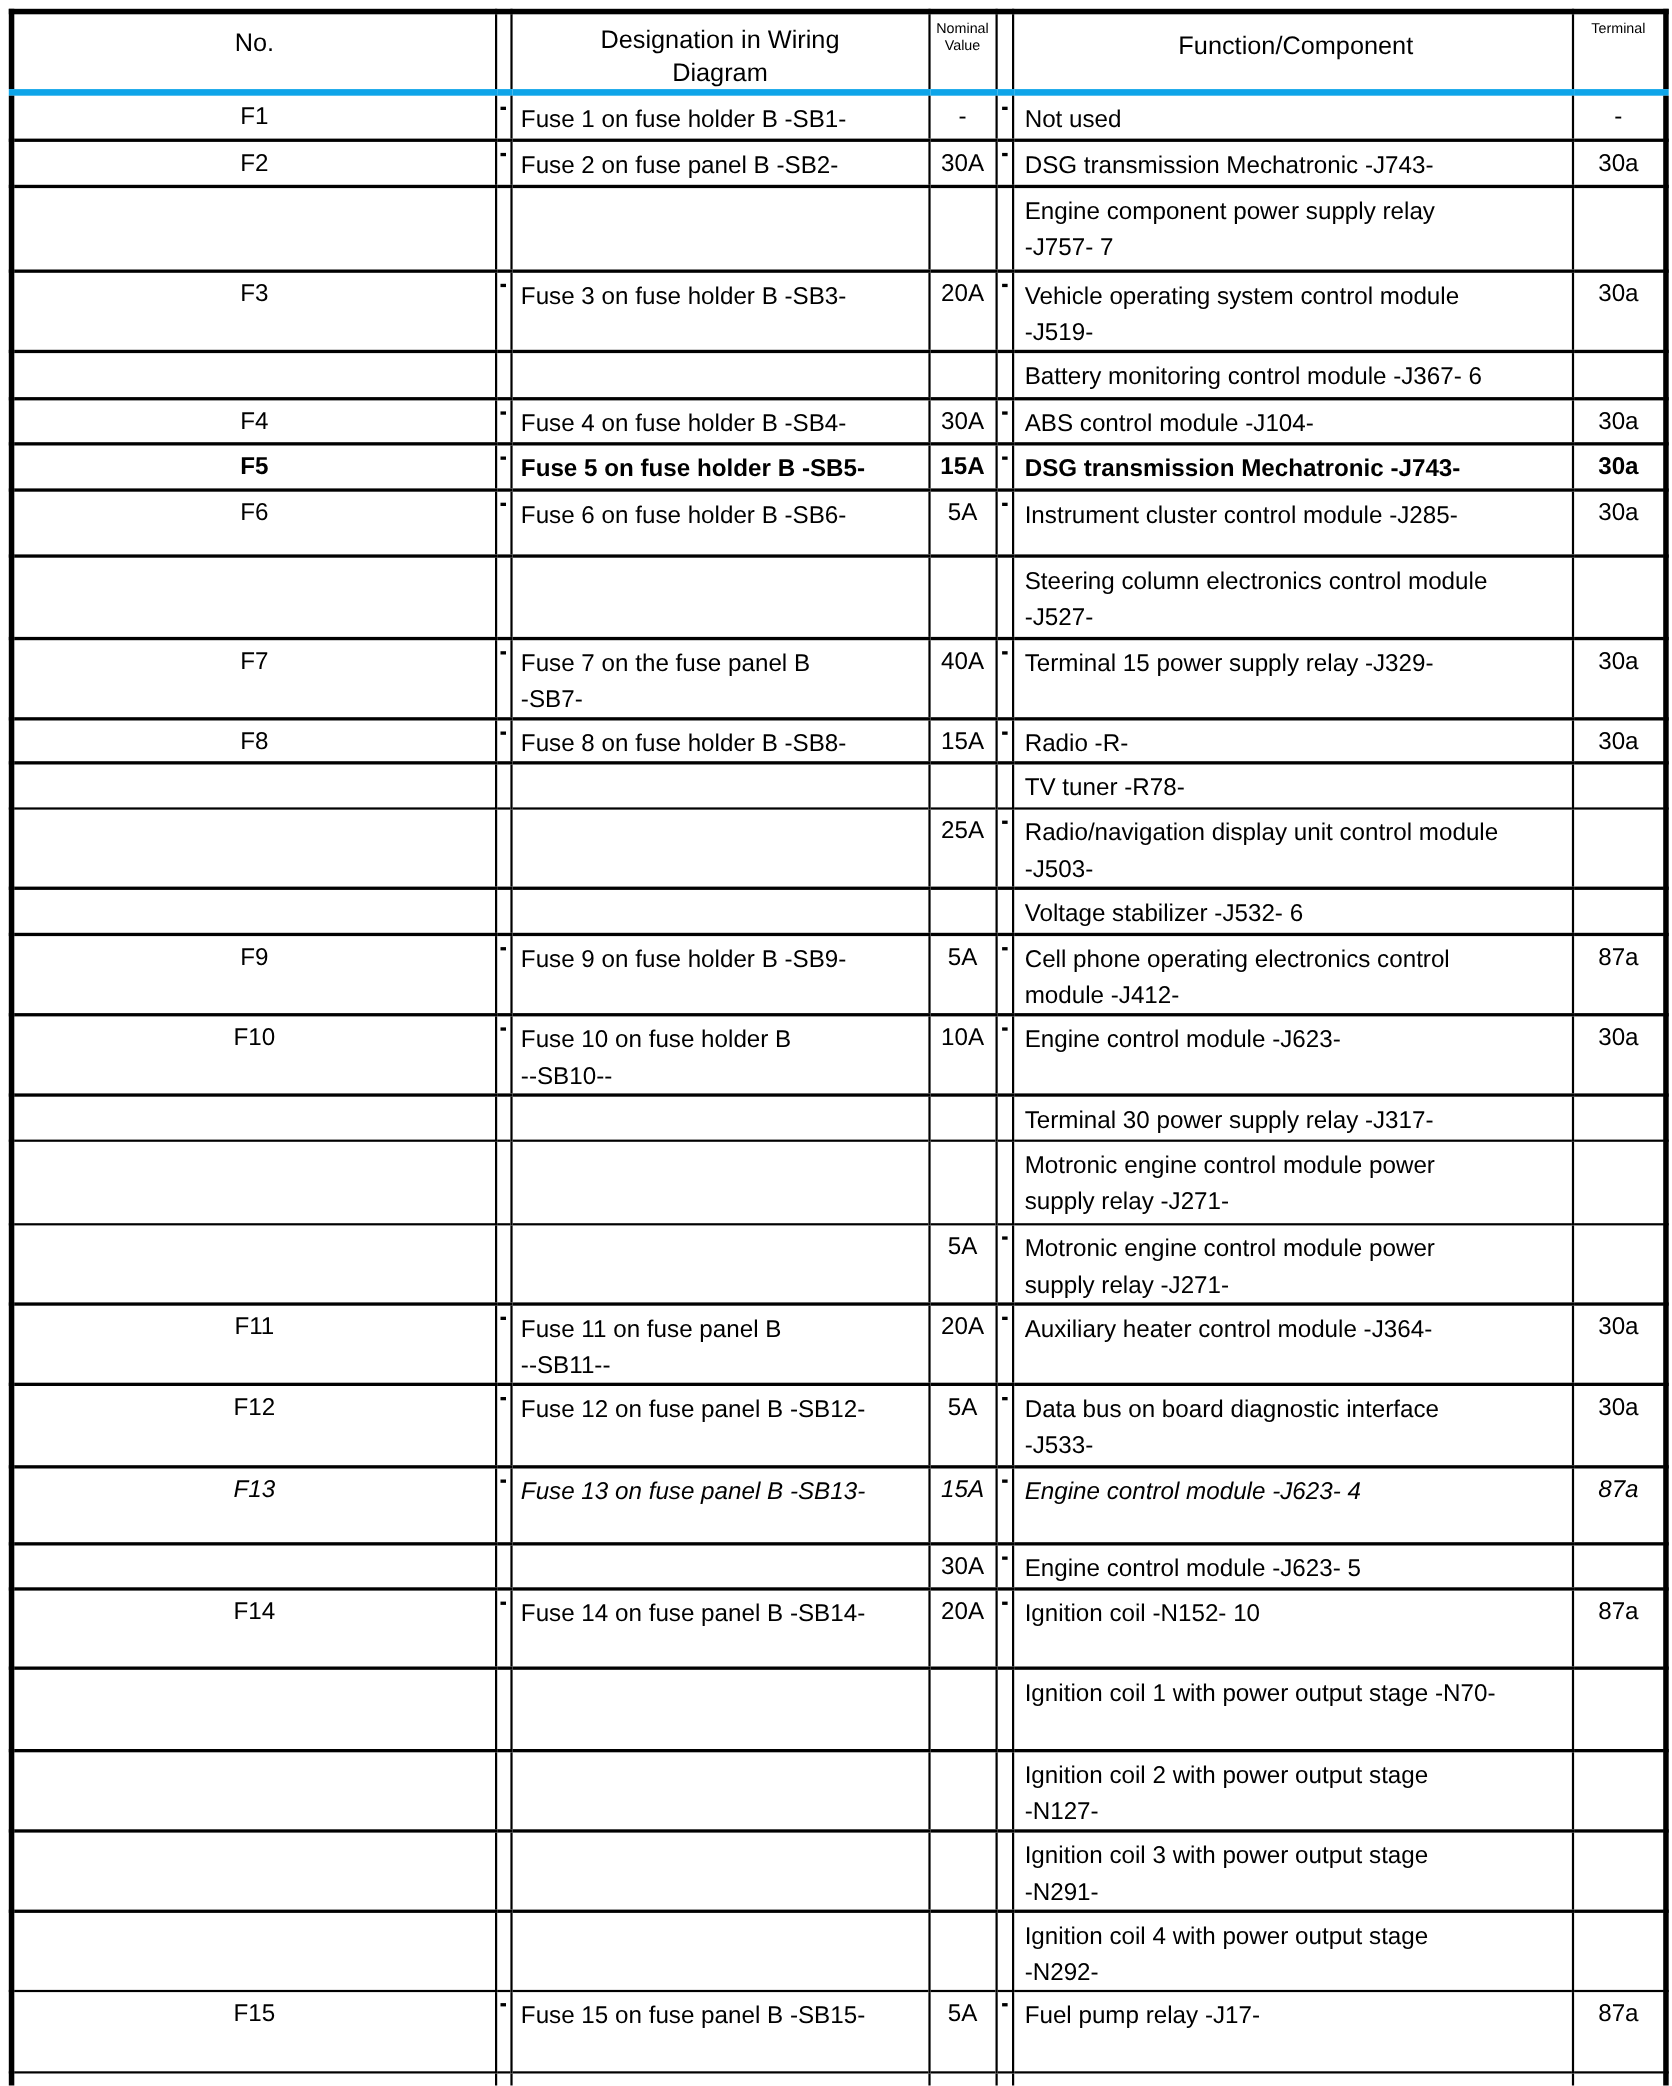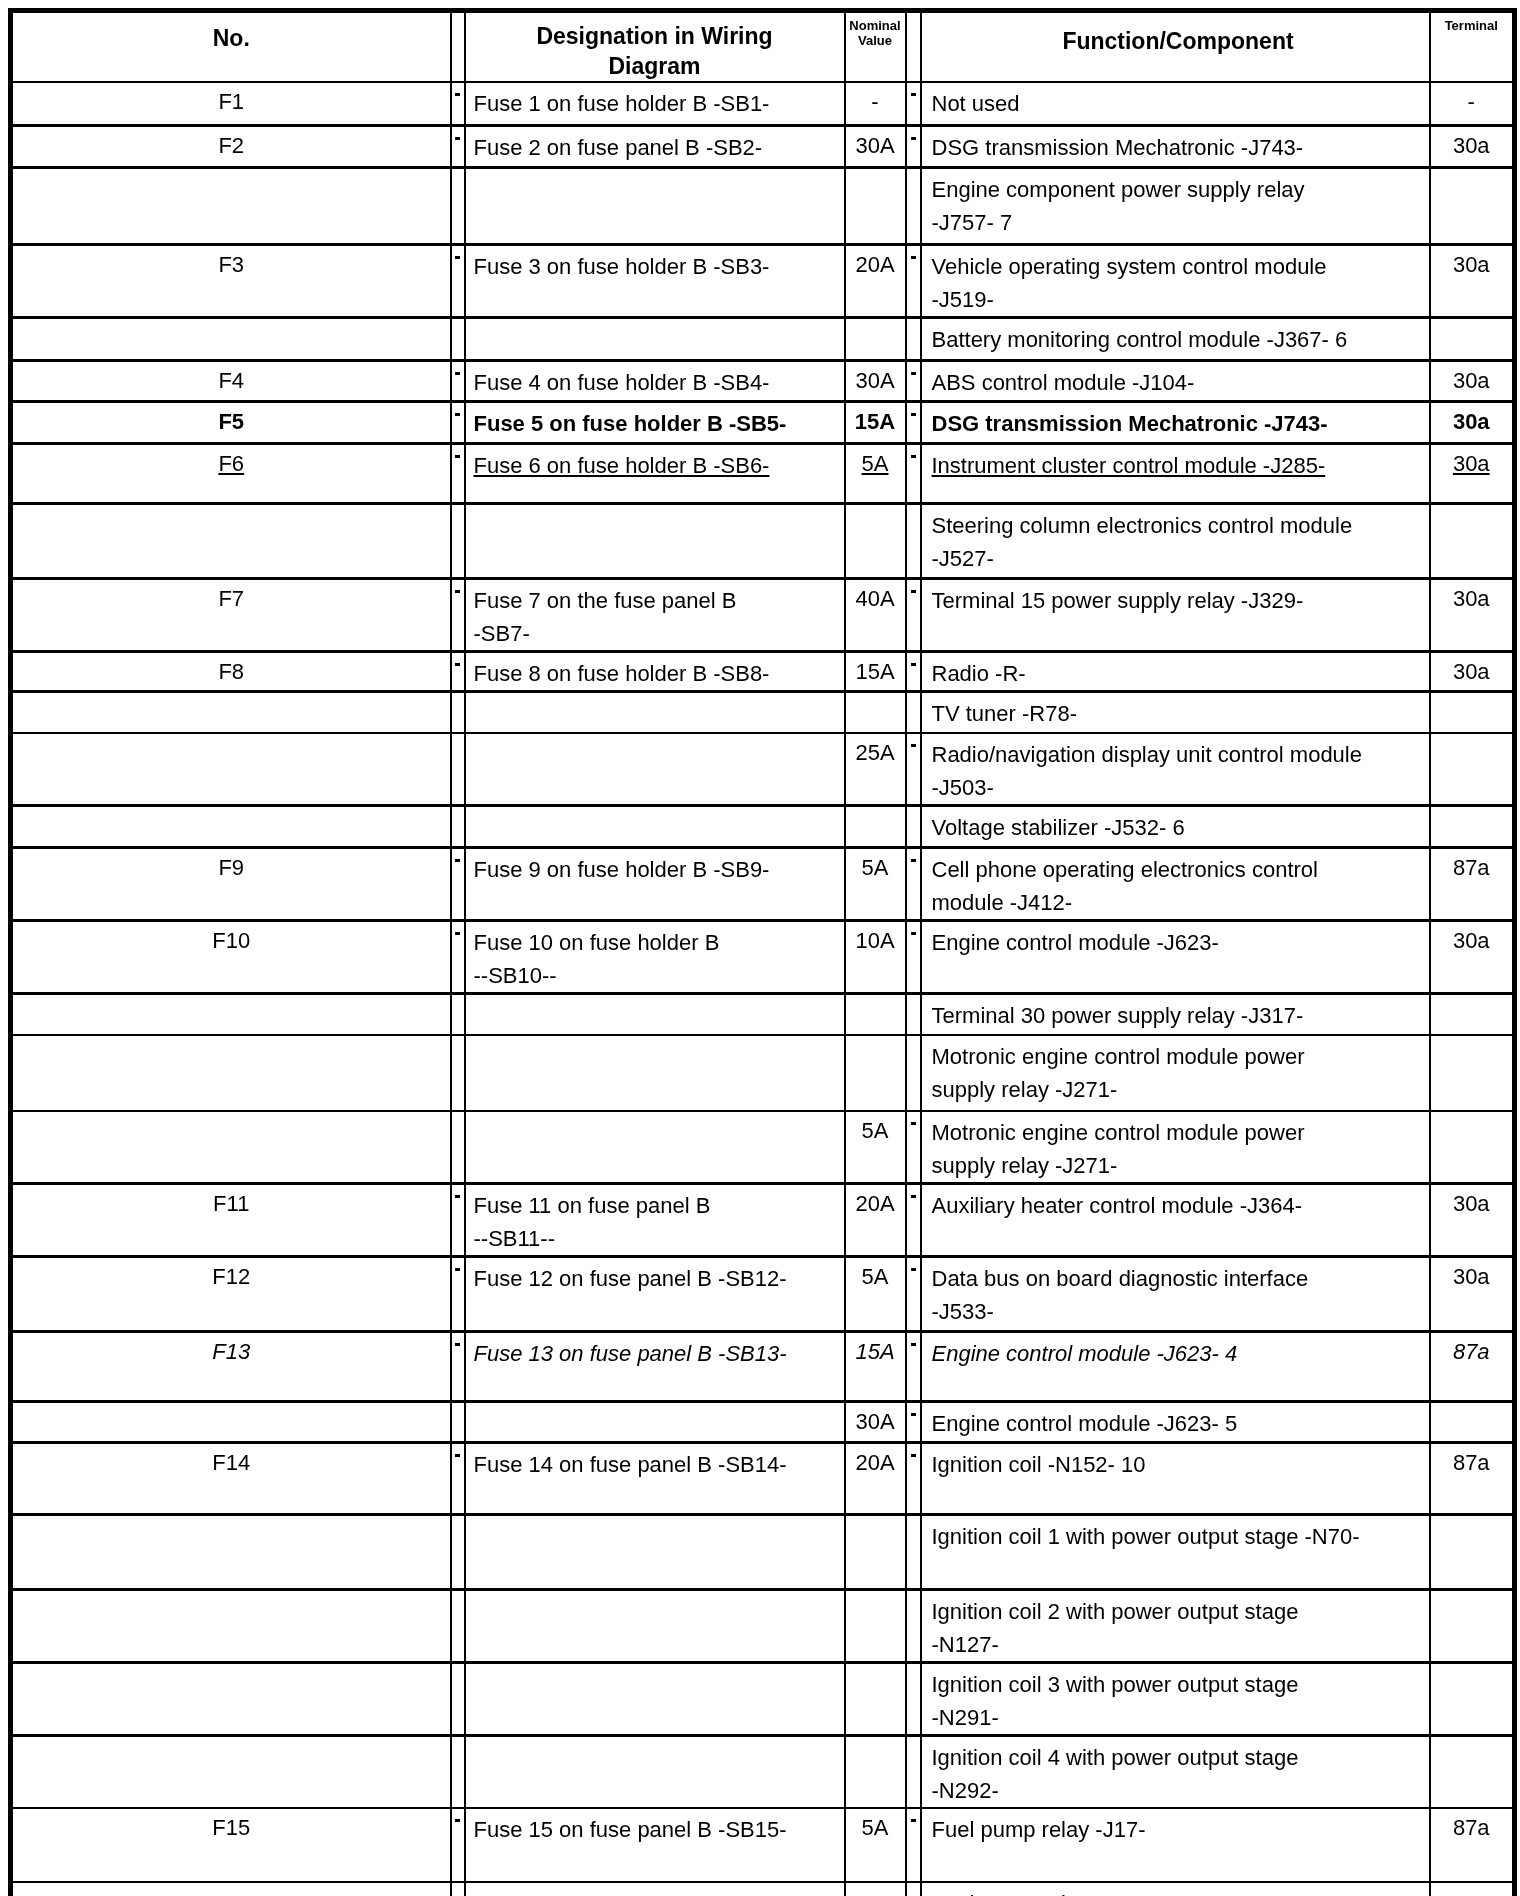--- a/index.html
+++ b/index.html
@@ -1,20 +1,20 @@
 <!DOCTYPE html>
 <html><head>
 <meta charset="utf-8">
 <style>
   html,body{margin:0;padding:0;background:#ffffff;}
   body{font-family:"Liberation Sans","DejaVu Sans",sans-serif;color:#000;}
   .page{width:1520px;height:1896px;box-sizing:border-box;padding:8px;background:#fff;}
   table{border-collapse:collapse;table-layout:fixed;width:1504px;border:5px solid #000;}
   th,td{border:2px solid #000;padding:0;vertical-align:top;overflow:hidden;}
-  thead th{border-bottom:1px solid #0ea5e9;font-weight:bold;}
+  thead th{border-bottom:6px solid #0ea5e9;font-weight:normal;}
   tbody td{border-bottom:3px solid #000;}
   tr.thin td{border-bottom-width:1px;}
   thead tr{height:68px;}
 
   .no{text-align:center;font-size:22px;padding-top:6px;}
   .des{font-size:22px;line-height:33px;padding:4px 4px 0 8px;white-space:pre-line;margin-left:34px;}
   .val{text-align:center;font-size:22px;padding-top:6px;}
   .fn{font-size:22px;line-height:33px;padding:4px 4px 0 10px;white-space:pre-line;}
   .term{text-align:center;font-size:22px;padding-top:6px;}
   .na,.nb{padding:0;}
@@ -133,21 +133,21 @@
             <span class="mk"></span>
           </td>
     <td class="des">Fuse 5 on fuse holder B -SB5-</td>
     <td class="val">15A</td>
     <td class="nb">
             <span class="mk"></span>
           </td>
     <td class="fn">DSG transmission Mechatronic -J743-</td>
     <td class="term">30a</td>
   </tr>
-        <tr style="height: 60px; text-decoration: underline;">
+        <tr style="height: 60px;">
     <td class="no">F6</td>
     <td class="na">
             <span class="mk"></span>
           </td>
     <td class="des">Fuse 6 on fuse holder B -SB6-</td>
     <td class="val">5A</td>
     <td class="nb">
             <span class="mk"></span>
           </td>
     <td class="fn">Instrument cluster control module -J285-</td>

